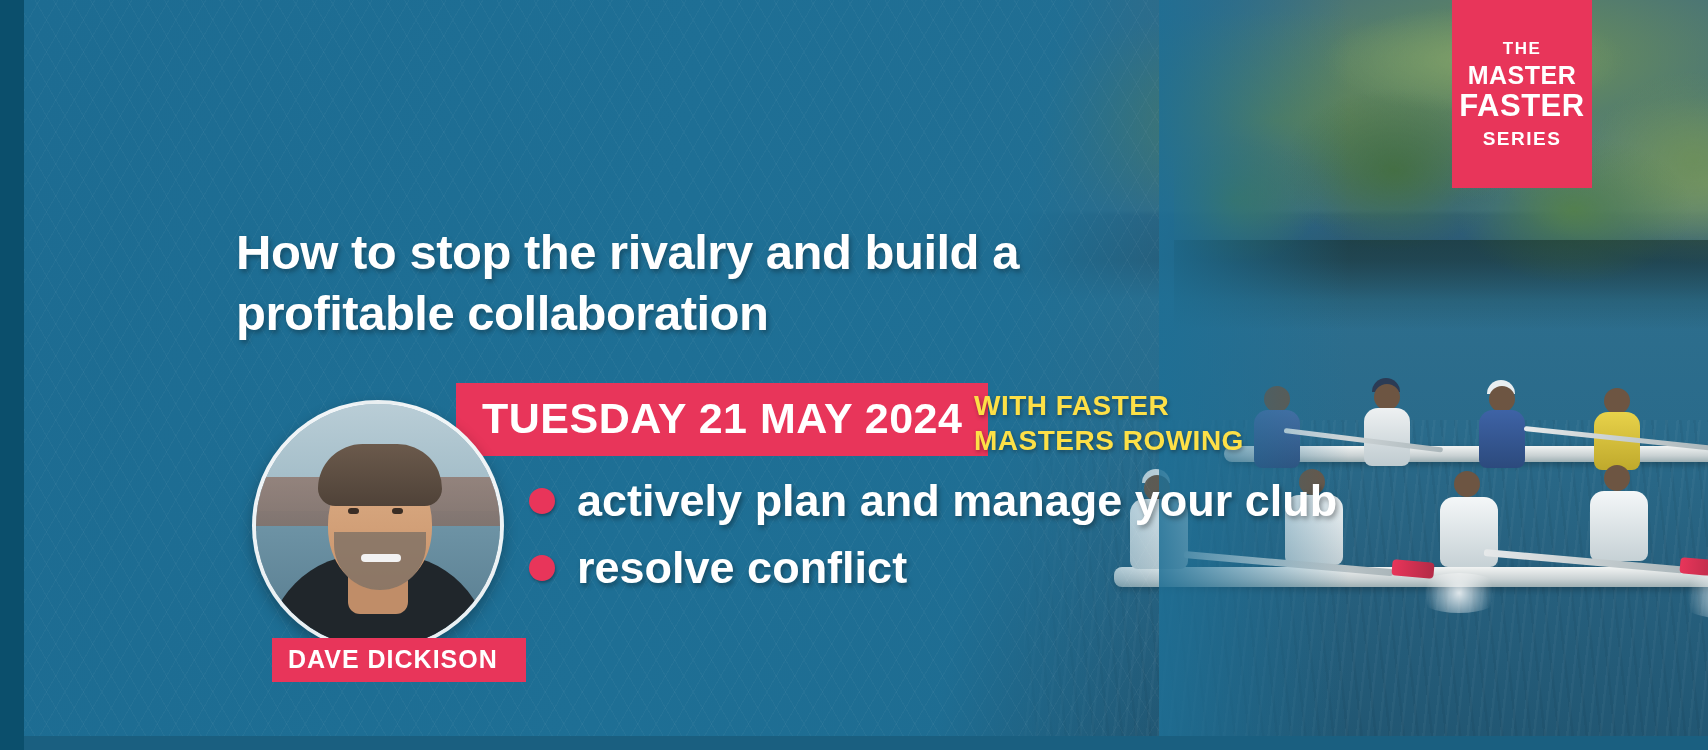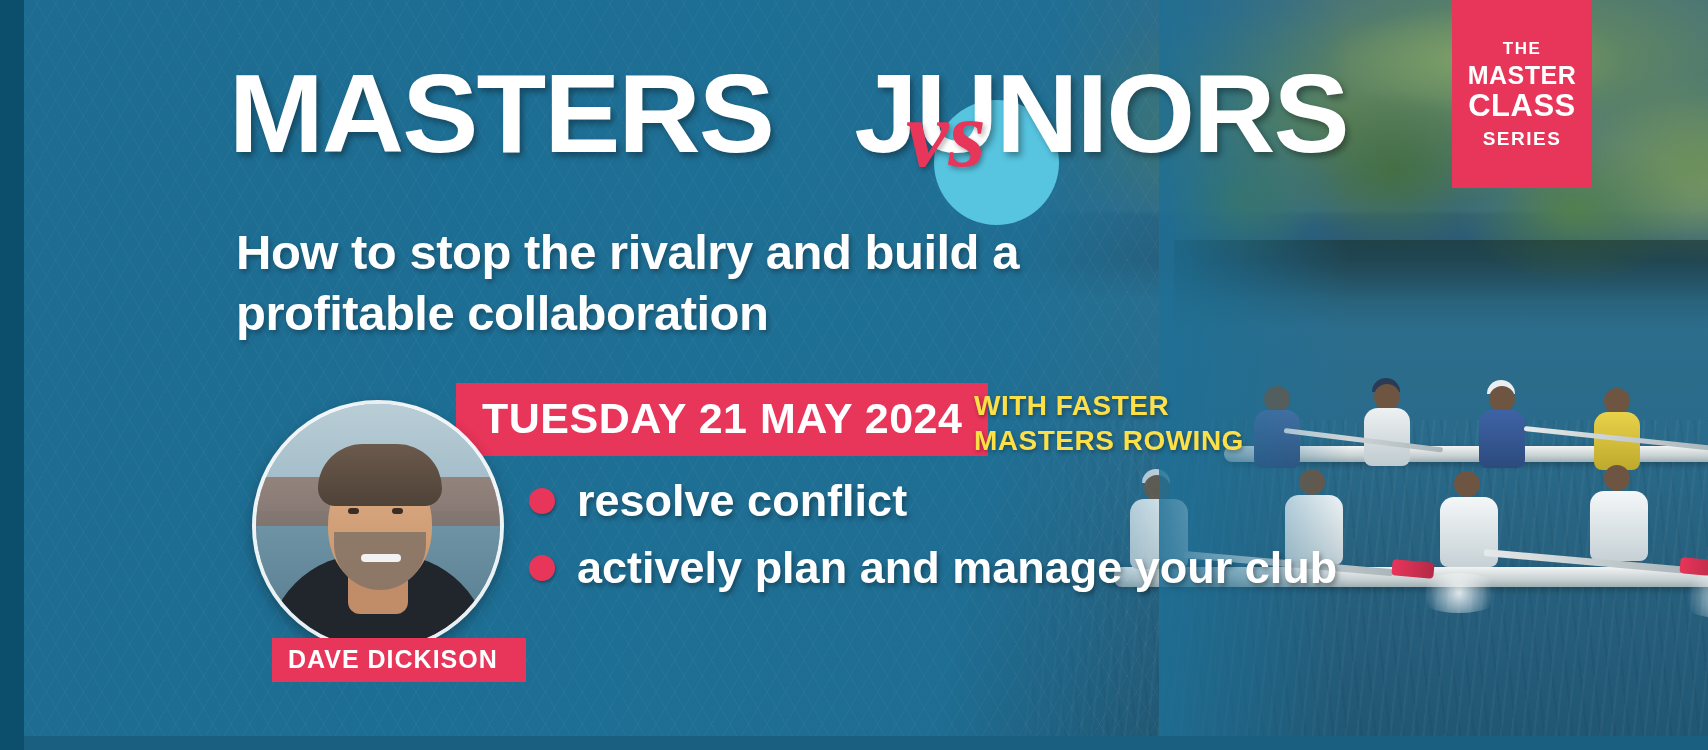--- a/index.html
+++ b/index.html
@@ -270,48 +270,42 @@
     <div class="splash" style="left:300px;top:118px;width:90px;height:40px;"></div>
     <div class="splash" style="left:560px;top:118px;width:110px;height:46px;"></div>
   </div>
 
   <div class="blue-overlay"></div>
   <div class="blue-fade"></div>
 
   <div class="badge">
     <div class="b-the">THE</div>
     <div class="b-master">MASTER</div>
-    <div class="b-class">CLASS</div>
+    <div class="b-class">FASTER</div>
     <div class="b-series">SERIES</div>
   </div>
 
-  <div class="headline">
-    <div class="circle-accent"></div>
-    <div class="h-word h-masters">MASTERS</div>
-    <div class="h-word h-juniors">JUNIORS</div>
-    <div class="h-vs">vs</div>
-  </div>
 
   <div class="subhead">How to stop the rivalry and build a profitable collaboration</div>
 
   <div class="date-pill">TUESDAY 21 MAY 2024</div>
 
   <div class="with-line">
     <div>WITH FASTER</div>
     <div>MASTERS ROWING</div>
   </div>
 
   <div class="bullets">
     <div class="bullet-row">
       <div class="dot"></div>
-      <div class="bullet-text">resolve conflict</div>
+      <div class="bullet-text">actively plan and manage your club</div>
     </div>
     <div class="bullet-row">
       <div class="dot"></div>
-      <div class="bullet-text">actively plan and manage your club</div>
+      <div class="bullet-text">resolve conflict</div>
     </div>
   </div>
 
   <div class="avatar">
     <div class="av-sky"></div>
     <div class="av-bldg"></div>
     <div class="av-water"></div>
     <div class="av-jacket"></div>
     <div class="av-neck"></div>
     <div class="av-face"></div>

